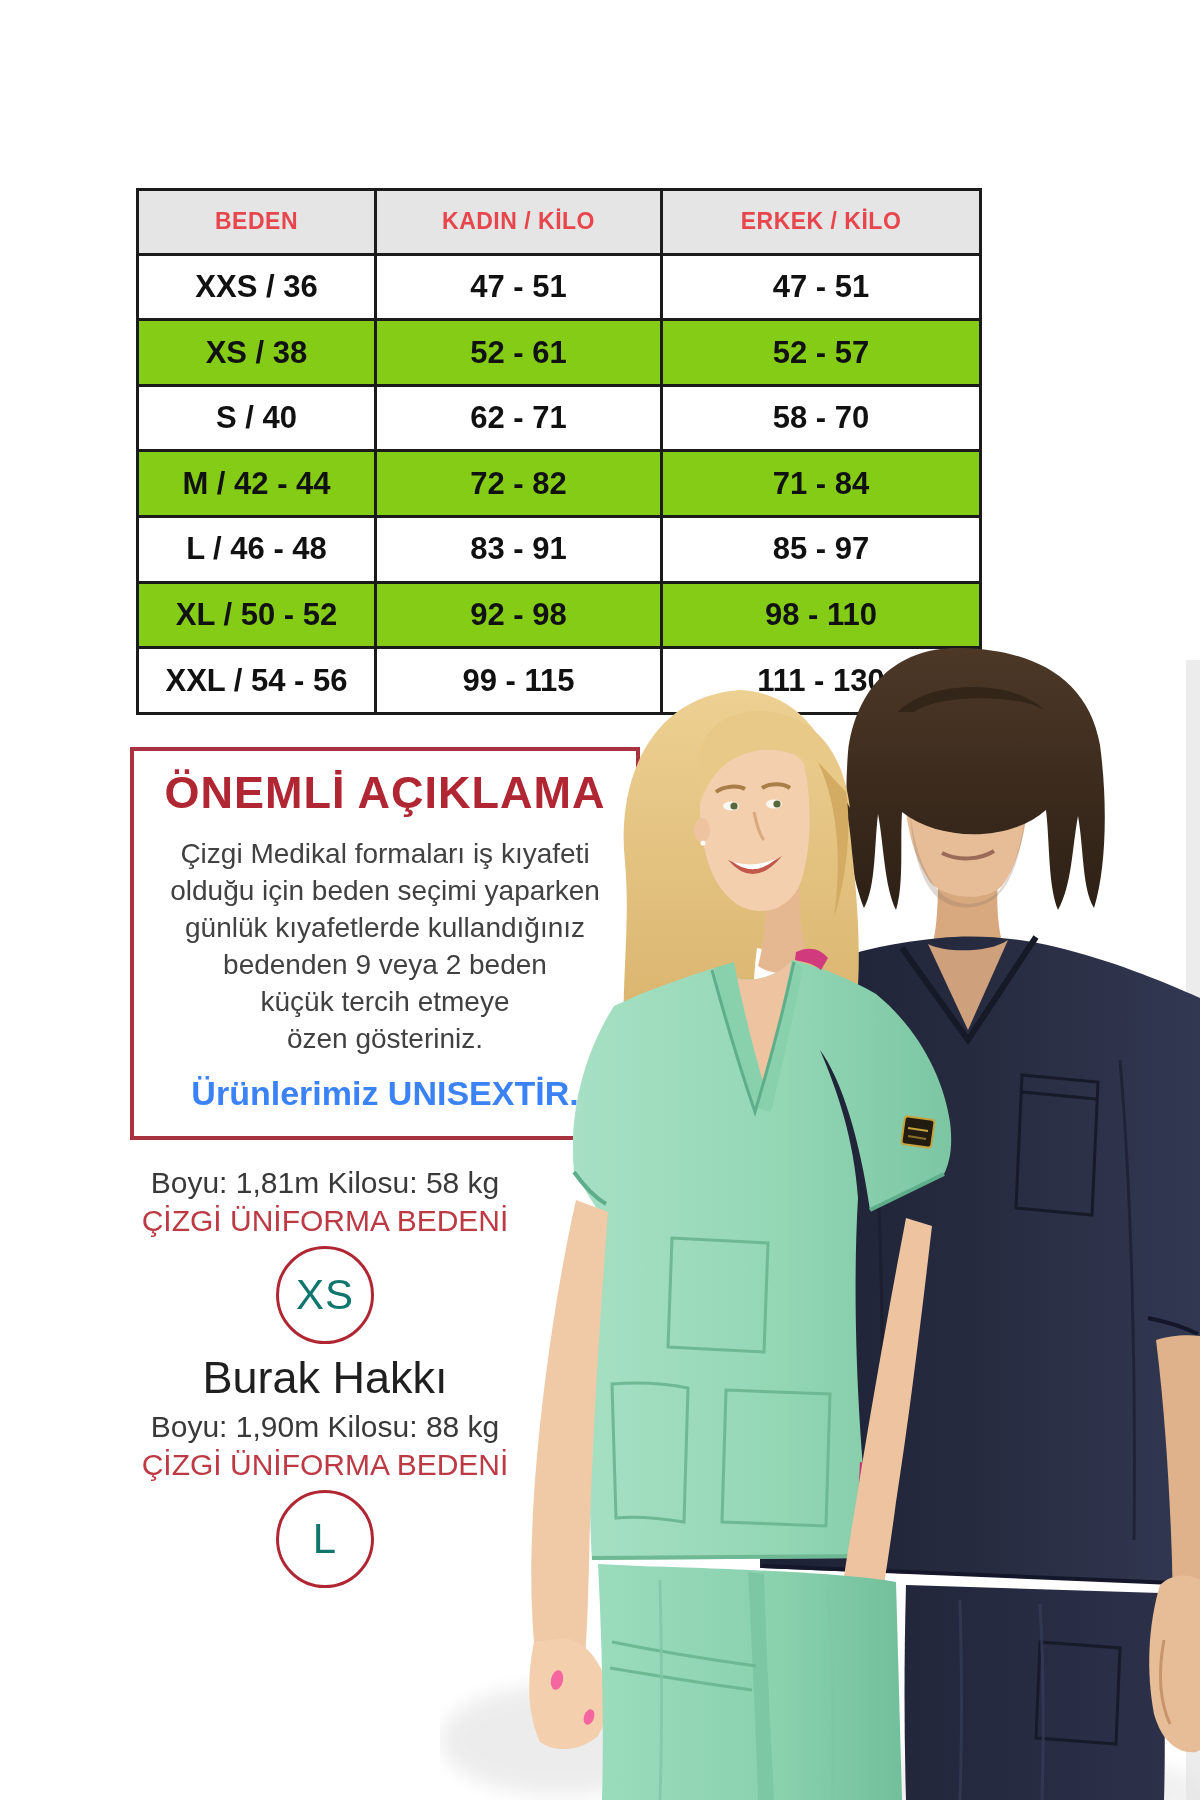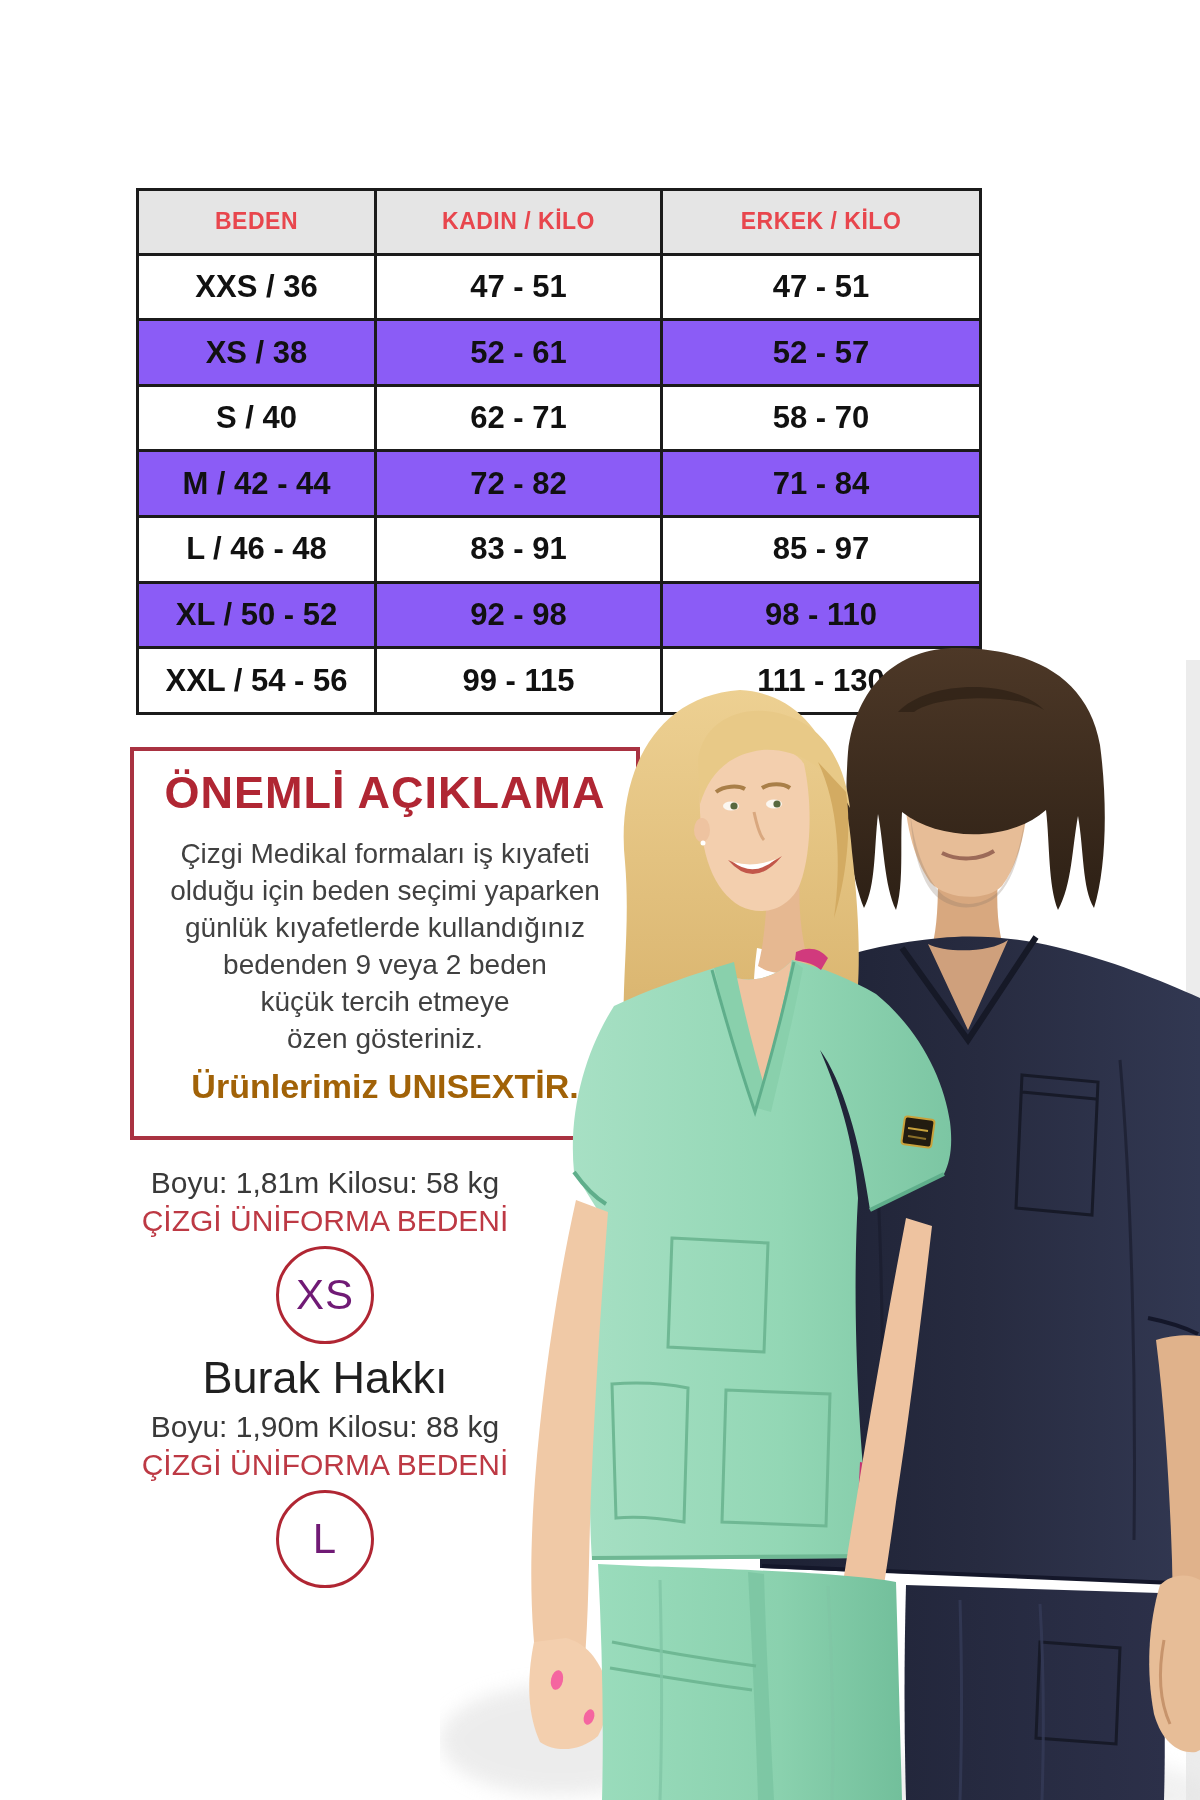--- a/index.html
+++ b/index.html
@@ -7,44 +7,44 @@
        font-family:"Liberation Sans", sans-serif;}
 
   
   .size-table{position:absolute;left:136px;top:188px;width:834px;height:527px;
       border-collapse:collapse;table-layout:fixed;z-index:1;}
   .size-table td{border:3px solid #1b1b1b;text-align:center;vertical-align:middle;
       font-weight:bold;font-size:31px;color:#111;padding:0;}
   .size-table tr.hdr td{height:59px;background:#e5e5e5;color:#e8464d;
       font-size:23px;letter-spacing:.5px;}
   .size-table tr.r td{height:60px;}
-  .size-table tr.gray td{background:#8b5cf6;}
+  .size-table tr.gray td{background:#84cc16;}
   .size-table tr.white td{background:#ffffff;}
   .c1{width:235px;} .c2{width:283px;} .c3{width:316px;}
 
   
   .notice{position:absolute;left:130px;top:747px;width:502px;height:385px;
       border:4px solid #a93241;z-index:2;text-align:center;}
   .notice-title{margin-top:16px;font-size:45px;font-weight:600;letter-spacing:1px;
       color:#b02633;}
   .notice-body{margin-top:16px;font-size:28px;line-height:37px;color:#414141;}
-  .notice-footer{margin-top:10px;font-size:34px;font-weight:600;color:#a16207;
+  .notice-footer{margin-top:17px;font-size:34px;font-weight:600;color:#3b82f6;
       white-space:nowrap;}
 
   
   .models{position:absolute;left:60px;top:1160px;width:530px;z-index:2;
       text-align:center;color:#2f2f2f;}
   .m-heading{font-size:44px;font-weight:300;letter-spacing:3px;line-height:52px;
       color:#2e2e2e;}
   .m-name{font-size:45px;font-weight:400;color:#1f1f1f;margin-top:8px;line-height:52px;}
   .m-stats{font-size:30px;color:#393939;margin-top:6px;line-height:34px;}
   .m-label{font-size:30px;color:#bd3944;margin-top:4px;line-height:34px;}
   .m-circle{width:92px;height:92px;border:3px solid #b02633;border-radius:50%;
       margin:8px auto 2px auto;display:flex;align-items:center;justify-content:center;
-      font-size:42px;font-weight:300;color:#701a75;letter-spacing:1px;}
+      font-size:42px;font-weight:300;color:#0f766e;letter-spacing:1px;}
 
   
   .photo{position:absolute;left:440px;top:555px;width:760px;height:1245px;z-index:5;}
 </style>
 </head>
 <body>
 
 <table class="size-table">
   <tbody>
       <tr class="hdr">

